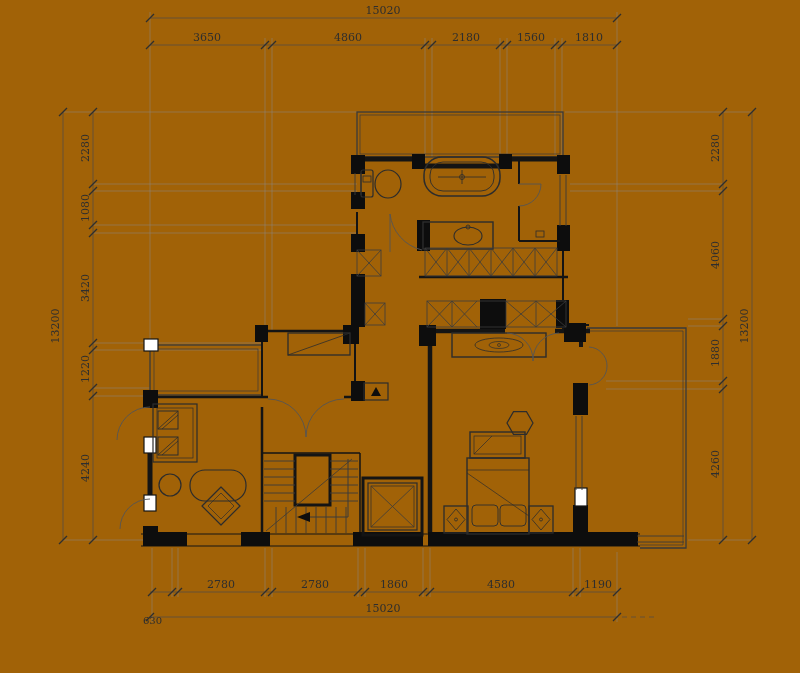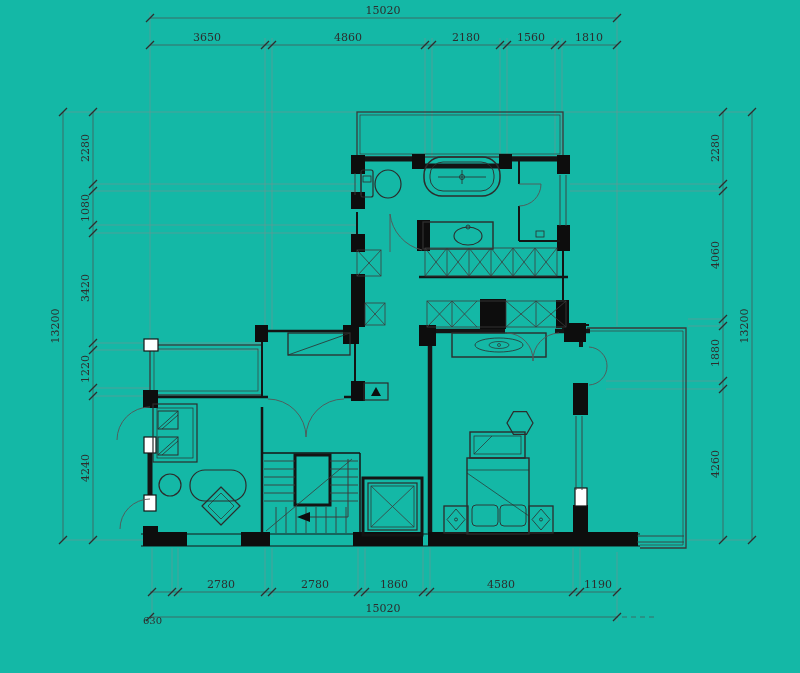--- a/index.html
+++ b/index.html
@@ -1,16 +1,16 @@
 <!DOCTYPE html>
 <html><head>
 <meta charset="utf-8">
 <style>
   html,body{margin:0;padding:0;background:#ffffff;}
-  .sheet{width:800px;height:673px;background:#14b8a6;position:relative;overflow:hidden;
+  .sheet{width:800px;height:673px;background:#a16207;position:relative;overflow:hidden;
          font-family:"DejaVu Serif", serif;}
   svg{display:block;}
   text.dim{font-family:"DejaVu Serif", serif;font-size:11px;fill:#2e2e2e;}
   text.dim-small{font-family:"DejaVu Serif", serif;font-size:10px;fill:#2e2e2e;}
   .wall{stroke:#141414;fill:none;}
   .thin{stroke:#3a3a3a;fill:none;}
   .furn{stroke:#2c2c2c;fill:none;}
   .dimline{stroke:#4a4a4a;stroke-width:0.7;fill:none;}
   .ext{stroke:#8a8a8a;stroke-width:0.5;fill:none;}
   .tick{stroke:#2e2e2e;stroke-width:1.3;fill:none;}

